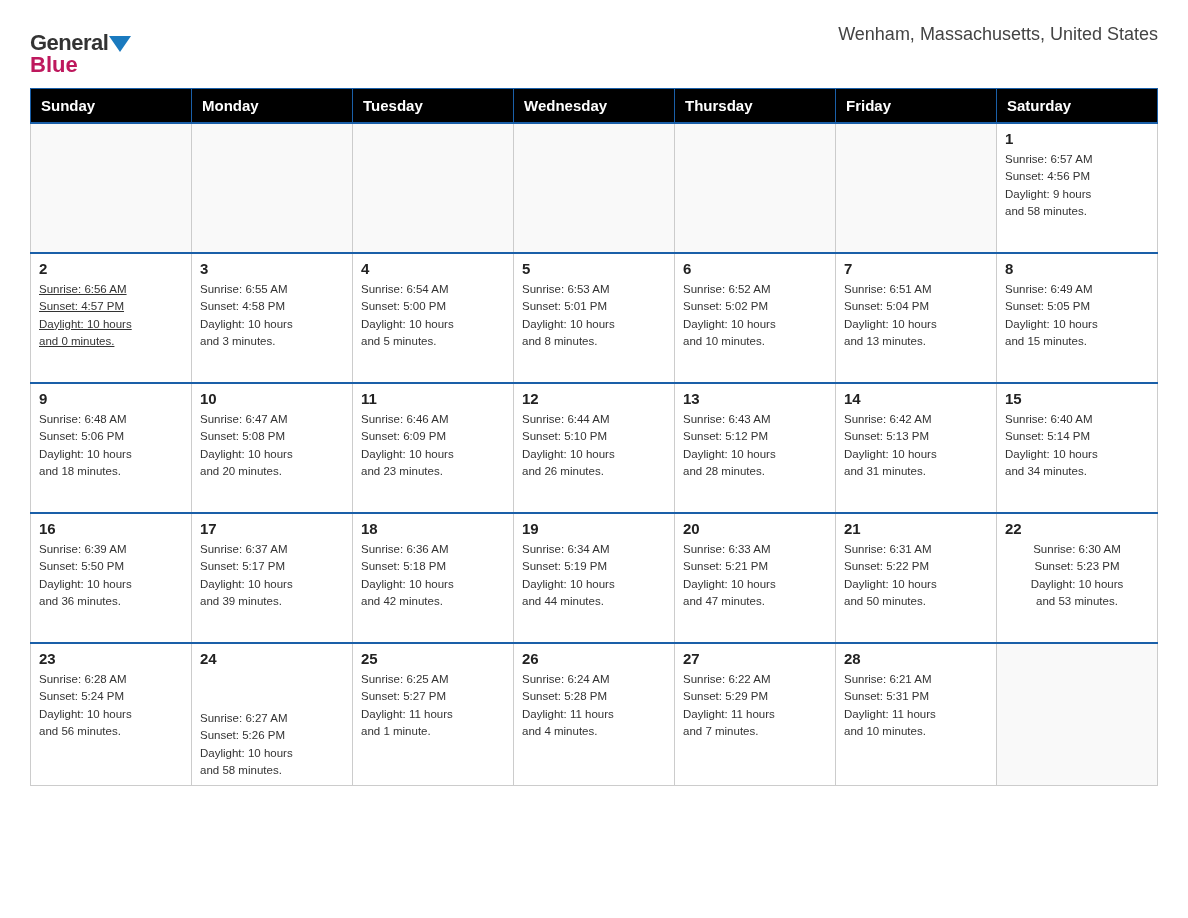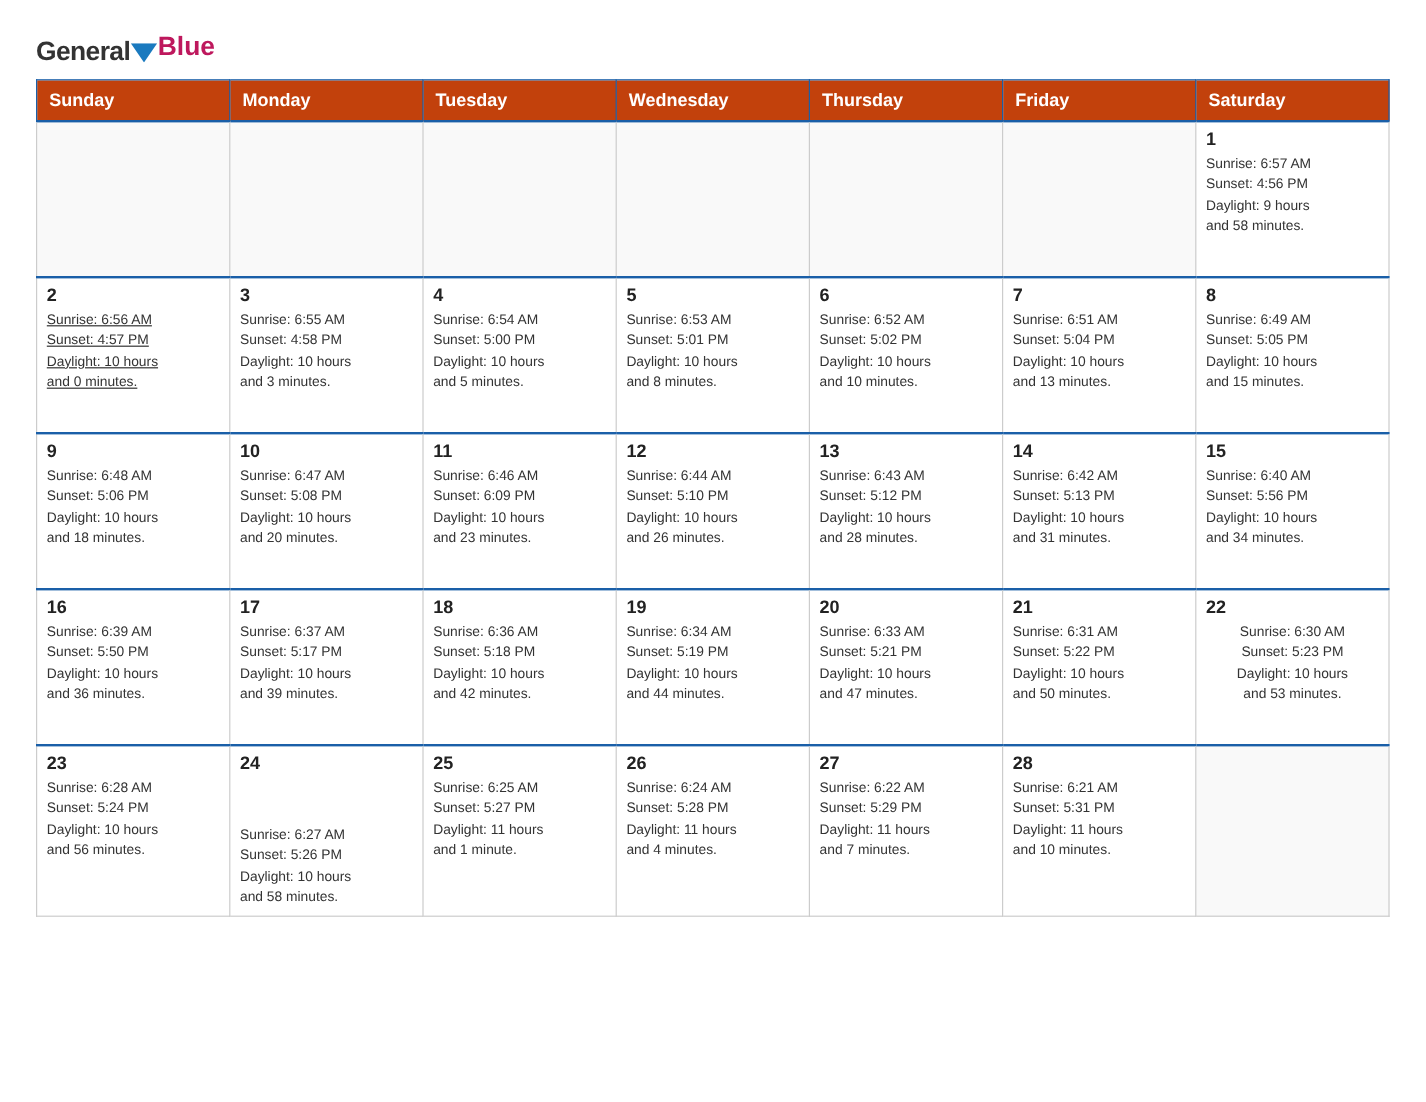--- a/index.html
+++ b/index.html
@@ -11,21 +11,21 @@
       min-height: 918px;
     }
     .header {
       display: flex;
       justify-content: space-between;
       align-items: flex-start;
       margin-bottom: 10px;
     }
     .logo {
       display: flex;
-      flex-direction: row;
+      flex-direction: column;
       align-items: flex-start;
       margin-top: 10px;
     }
     .logo-general {
       font-size: 22px;
       font-weight: bold;
       color: #333;
       letter-spacing: -0.5px;
     }
     .logo-general span.blue-letter {
@@ -50,21 +50,21 @@
       font-size: 18px;
       color: #444;
       margin-top: 4px;
     }
     .calendar {
       width: 100%;
       border-collapse: collapse;
       margin-top: 10px;
     }
     .calendar th {
-      background-color: #c2410c;
+      background-color: #000000;
       color: #fff;
       font-size: 15px;
       font-weight: 600;
       padding: 8px 10px;
       text-align: left;
       border: 1px solid #1a5fa8;
     }
     .calendar td {
       border: 1px solid #ccc;
       vertical-align: top;
@@ -101,20 +101,21 @@
         General<span class="blue-letter" style="display:inline-block; position:relative;">
           <svg width="22" height="16" viewBox="0 0 22 16" style="vertical-align:middle; margin-left:1px;">
             <polygon points="0,0 22,0 11,16" fill="#1a7abf"></polygon>
           </svg>
         </span>
       </span>
     </div>
     <div class="logo-blue">Blue</div>
   </div>
   <div class="title-block">
+    <div class="location">Wenham, Massachusetts, United States</div>
   </div>
 </div>
 
 <table class="calendar">
   <thead>
     <tr>
       <th>Sunday</th>
       <th>Monday</th>
       <th>Tuesday</th>
       <th>Wednesday</th>
@@ -229,21 +230,21 @@
         <td>
           <div class="day-number">14</div>
           <div class="day-info" style="white-space: pre-line;">Sunrise: 6:42 AM
 Sunset: 5:13 PM
 Daylight: 10 hours
 and 31 minutes.</div>
         </td>
         <td>
           <div class="day-number">15</div>
           <div class="day-info" style="white-space: pre-line;">Sunrise: 6:40 AM
-Sunset: 5:56 PM
+Sunset: 5:14 PM
 Daylight: 10 hours
 and 34 minutes.</div>
         </td>
       </tr>
       <tr class="week-row">
         <td>
           <div class="day-number">16</div>
           <div class="day-info" style="white-space: pre-line;">Sunrise: 6:39 AM
 Sunset: 5:50 PM
 Daylight: 10 hours

